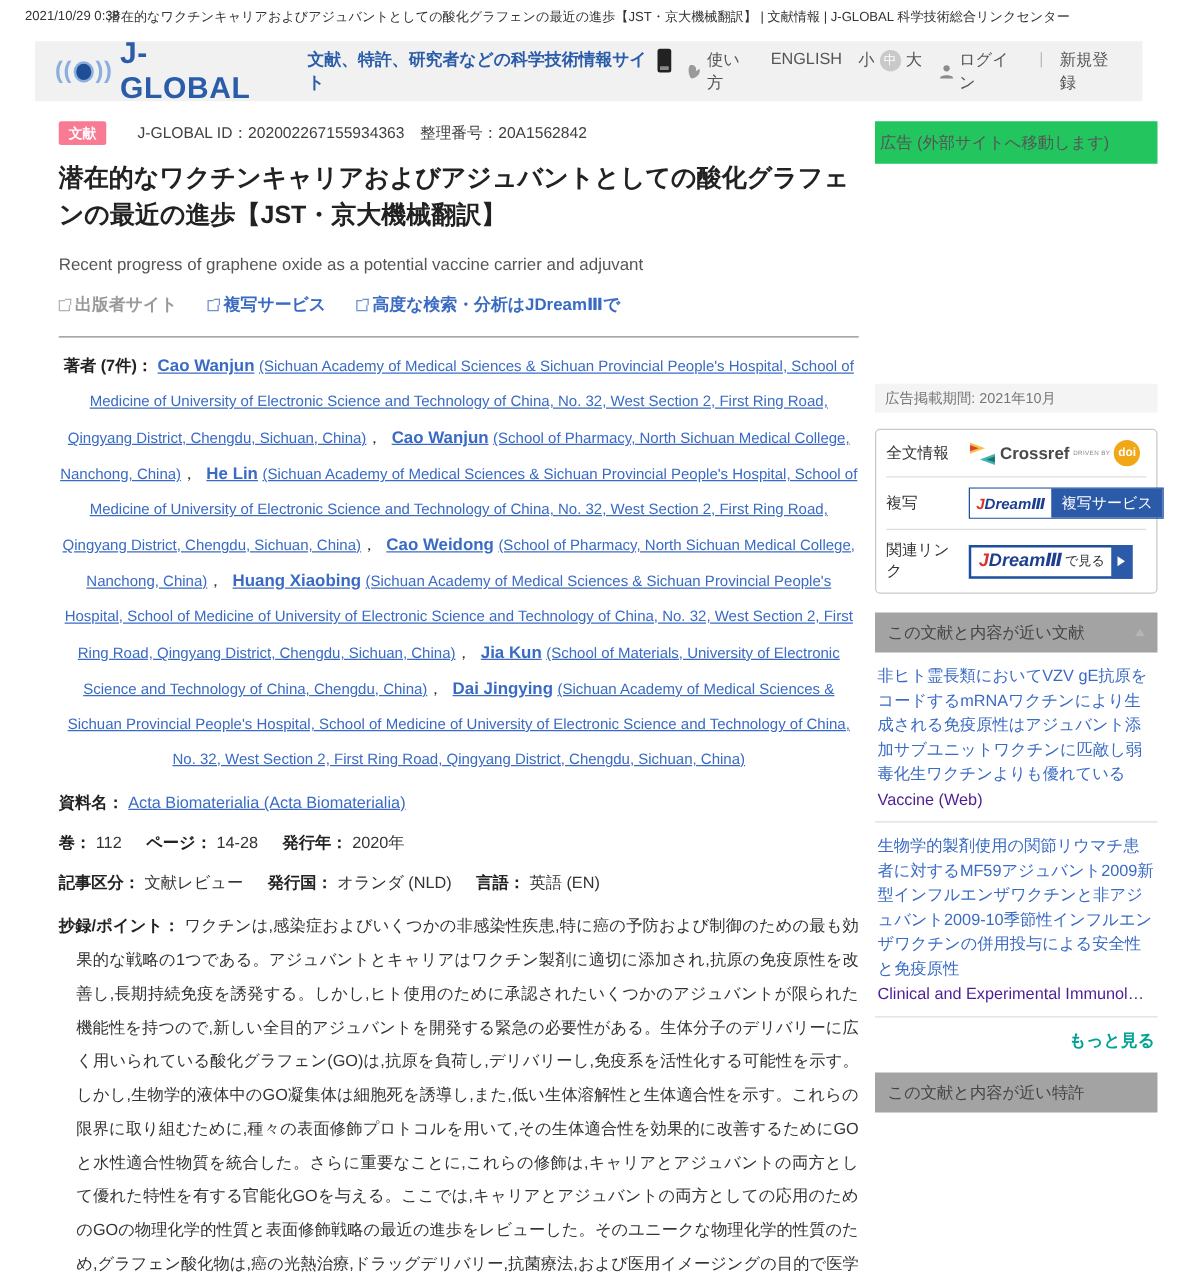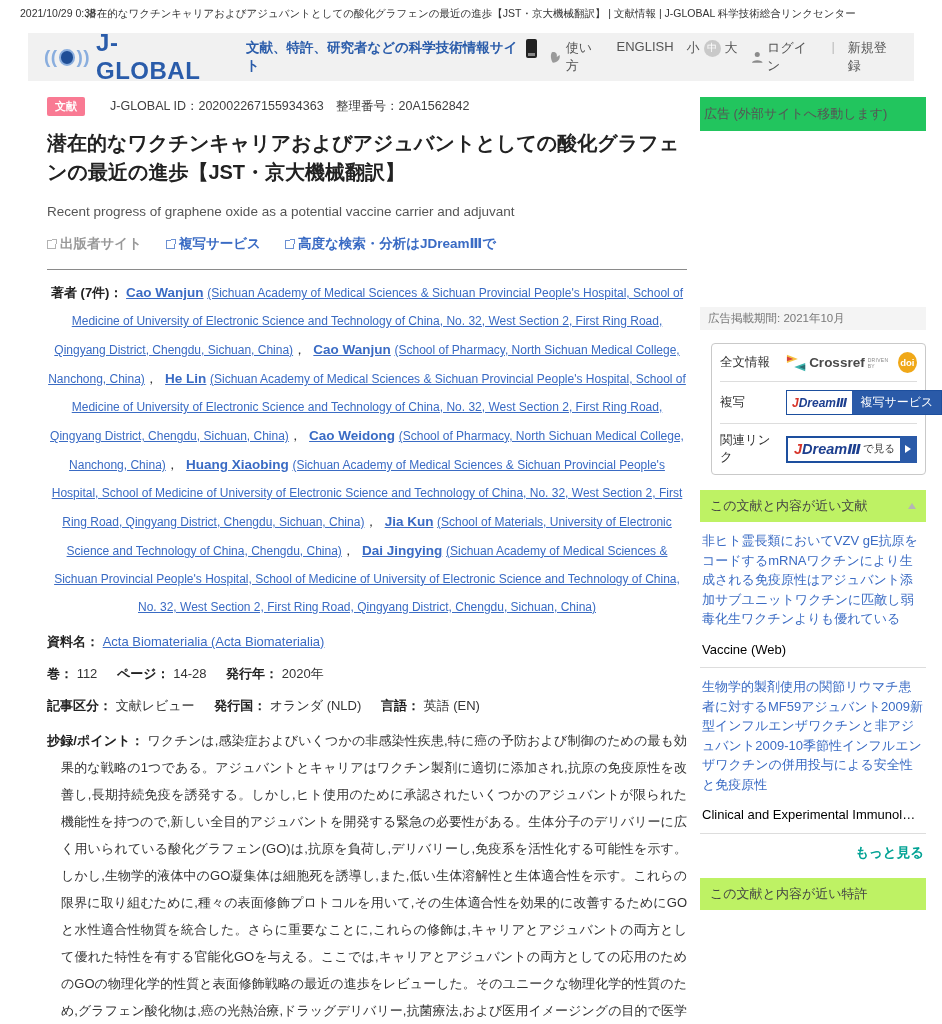--- a/index.html
+++ b/index.html
@@ -54,47 +54,47 @@
   .meta { font-size:13px; margin:10px 0; line-height:1.7; }
   .meta .val { margin-right:16px; color:#333; }
   .meta a { text-decoration:underline; }
 
   .abstract { font-size:13px; line-height:2.08; text-align:justify; margin:8px 0 10px; padding-left:14px; text-indent:-14px; }
 
   
   .ad-box { background:#22c55e; color:#555; padding:8px 4px; font-size:13px; }
   .ad-space { height:176px; }
   .ad-period { background:#f4f4f4; color:#777; font-size:11.5px; padding:4px 8px; }
-  .ft-box { border:1px solid #c9c9c9; border-radius:4px; margin-top:13px; padding:0 8px;margin-left:11px; }
+  .ft-box { border:1px solid #c9c9c9; border-radius:4px; margin-top:13px; padding:0 8px; }
   .ft-row { display:flex; align-items:center; padding:8px 0; border-bottom:1px solid #ddd; gap:4px; }
   .ft-row:last-child { border-bottom:none; }
   .ft-label { width:62px; color:#333; font-size:12.5px; flex:none; }
   .cr { display:flex; align-items:center; gap:3px; cursor:pointer; }
   .cr-name { color:#4a4a4a; font-size:13.5px; font-weight:bold; }
   .cr-driven { font-size:5px; color:#888; letter-spacing:.3px; }
   .doi-circle { width:21px; height:21px; border-radius:50%; background:#f0a818; color:#fff; font-weight:bold; font-size:9.5px; display:flex; align-items:center; justify-content:center; }
   .jd-btn { display:flex; height:25px; border:1px solid #1d4f9e; cursor:pointer; }
   .jd-left { background:#fff; padding:0 5px; display:flex; align-items:center; }
   .jd-logo { font-style:italic; font-weight:bold; font-size:12px; color:#1d3f8f; white-space:nowrap; }
   .jd-j { color:#d6342a; font-style:italic; font-weight:bold; }
   .jd-right { background:#2a5aa8; color:#fff; font-size:12px; display:flex; align-items:center; padding:0 8px; white-space:nowrap; }
   .jd-btn2 { display:inline-flex; height:27px; border:2px solid #1d4f9e; background:#fff; align-items:center; padding-left:6px; cursor:pointer; }
   .jd-logo2 { font-size:14.5px; }
   .jd-see { font-size:10.5px; color:#333; margin:0 5px 0 2px; }
   .jd-arrow-box { width:17px; height:27px; background:#2a5aa8; display:flex; align-items:center; justify-content:center; margin:-2px -2px -2px 0; }
   .tri-right { width:0; height:0; border-top:4px solid transparent; border-bottom:4px solid transparent; border-left:6px solid #fff; }
 
-  .panel { background:#bef264; color:#444; padding:7px 10px; display:flex; align-items:center; justify-content:space-between; font-size:13px; cursor:pointer;gap:36px; }
+  .panel { background:#a3a3a3; color:#444; padding:7px 10px; display:flex; align-items:center; justify-content:space-between; font-size:13px; cursor:pointer;gap:36px; }
   .panel.first { margin-top:15px; }
   .panel.closed { margin-top:10px; }
   .tri-up { width:0; height:0; border-left:4px solid transparent; border-right:4px solid transparent; border-bottom:6px solid #b5b5b5; }
   .tri-down { width:0; height:0; border-left:4px solid transparent; border-right:4px solid transparent; border-top:6px solid #b5b5b5; }
   .rel-item { padding:9px 2px 8px; border-bottom:1px solid #ddd; line-height:1.5; }
   .rel-title { display:block; text-decoration:none; font-size:13px; cursor:pointer; }
-  .rel-source { color:#000000; margin-top:11px; font-size:13px; }
+  .rel-source { color:#4c1d95; margin-top:1px; font-size:13px; }
   .more { color:#00a294; font-weight:bold; text-align:right; padding:10px 2px 6px; font-size:13.5px; cursor:pointer; }
 </style>
 </head>
 <body>
 
 <div class="page">
 
   <div class="print-header">
     <span class="ph-time">2021/10/29 0:38</span>
     <div class="ph-title">潜在的なワクチンキャリアおよびアジュバントとしての酸化グラフェンの最近の進歩【JST・京大機械翻訳】 | 文献情報 | J-GLOBAL 科学技術総合リンクセンター</div>

